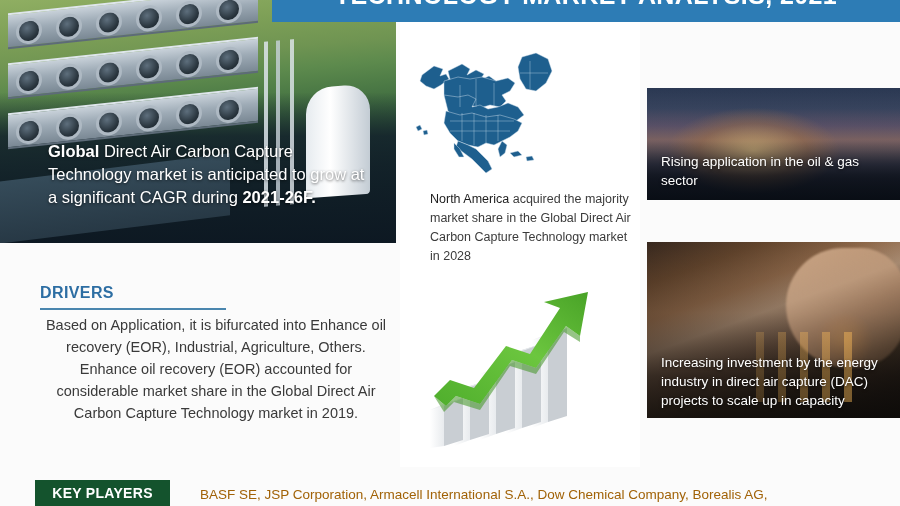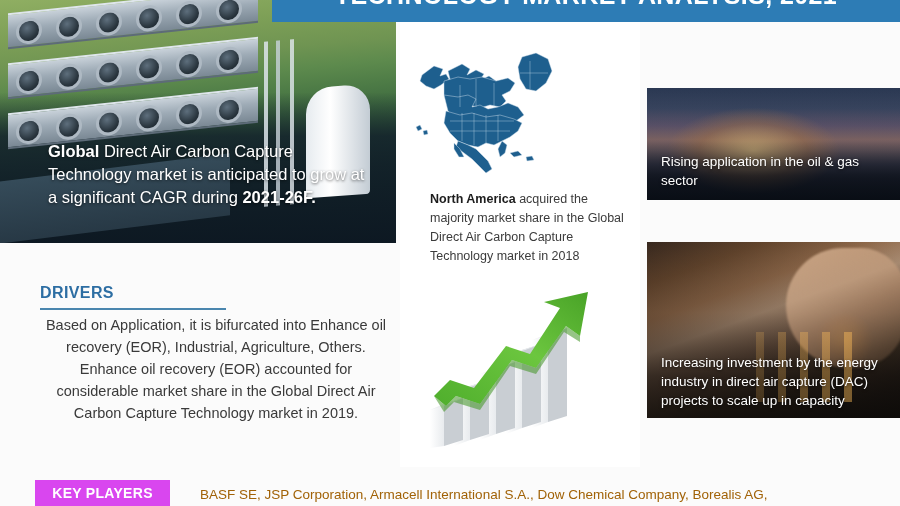--- a/index.html
+++ b/index.html
@@ -171,21 +171,21 @@
   #na-text {
     position: absolute;
     left: 430px;
     top: 190px;
     width: 205px;
     font-size: 12.5px;
     line-height: 19px;
     color: #3b3b3b;
     z-index: 18;
   }
-  #na-text b { font-weight: bold; color: #1d1d1d; }
+  #na-text b { font-weight: normal; color: #1d1d1d; }
 
   
   #growth {
     position: absolute;
     left: 428px;
     top: 288px;
     width: 190px;
     height: 160px;
     z-index: 18;
   }
@@ -310,21 +310,21 @@
     text-align: center;
   }
 
   
   #kp-badge {
     position: absolute;
     left: 35px;
     top: 480px;
     width: 135px;
     height: 26px;
-    background: #d946ef;
+    background: #14532d;
     z-index: 30;
   }
   #kp-badge span {
     position: absolute;
     inset: 0;
     display: flex;
     align-items: center;
     justify-content: center;
     color: #ffffff;
     font-size: 14px;
@@ -422,21 +422,21 @@
         <path d="M40 86 L100 86"></path>
       <path d="M50 40 L50 62"></path>
         <path d="M66 34 L66 62"></path>
         <path d="M84 38 L84 62"></path>
       <path d="M120 16 L120 44"></path>
         <path d="M110 28 L138 28"></path>
     </g>
   </svg>
 </div>
 
-<div id="na-text"><b>North America</b><span> acquired the majority market share in the Global Direct Air Carbon Capture Technology market in 2018</span></div>
+<div id="na-text"><b>North America</b><span> acquired the majority market share in the Global Direct Air Carbon Capture Technology market in 2028</span></div>
 
 <div id="growth">
   <svg viewBox="0 0 190 160" xmlns="http://www.w3.org/2000/svg" aria-hidden="true">
     <defs>
       <linearGradient id="barFace" x1="0" y1="0" x2="1" y2="0">
         <stop offset="0%" stop-color="#ffffff"></stop>
           <stop offset="100%" stop-color="#e8ebee"></stop>
       </linearGradient>
       <linearGradient id="barTop" x1="0" y1="0" x2="1" y2="1">
         <stop offset="0%" stop-color="#ffffff"></stop>

